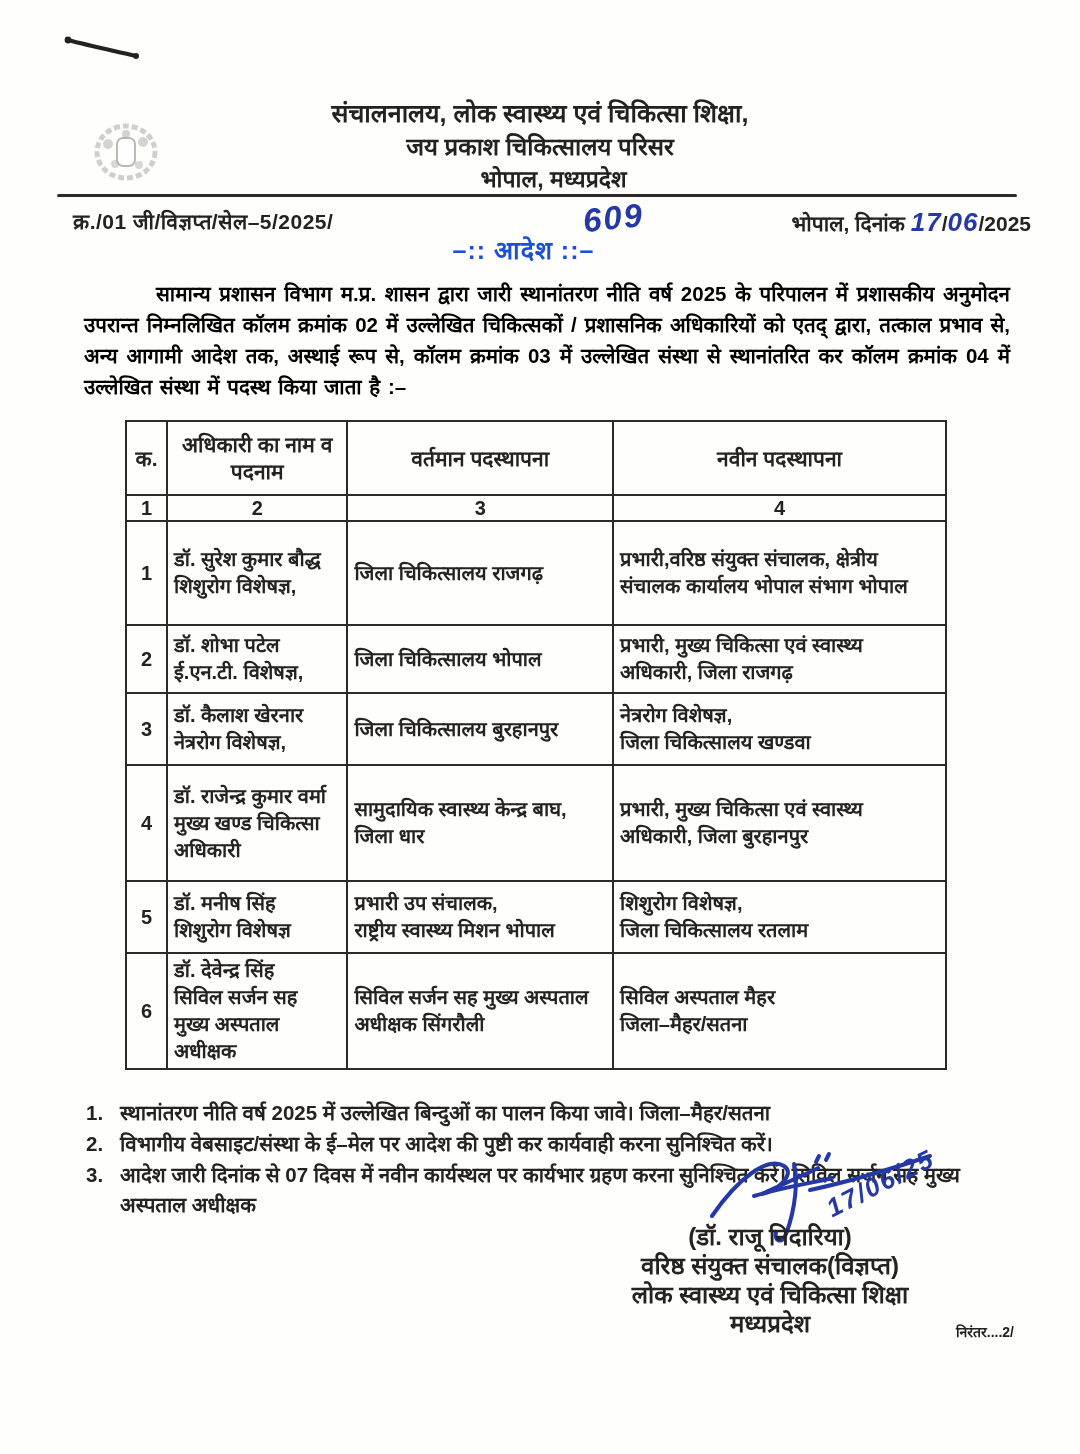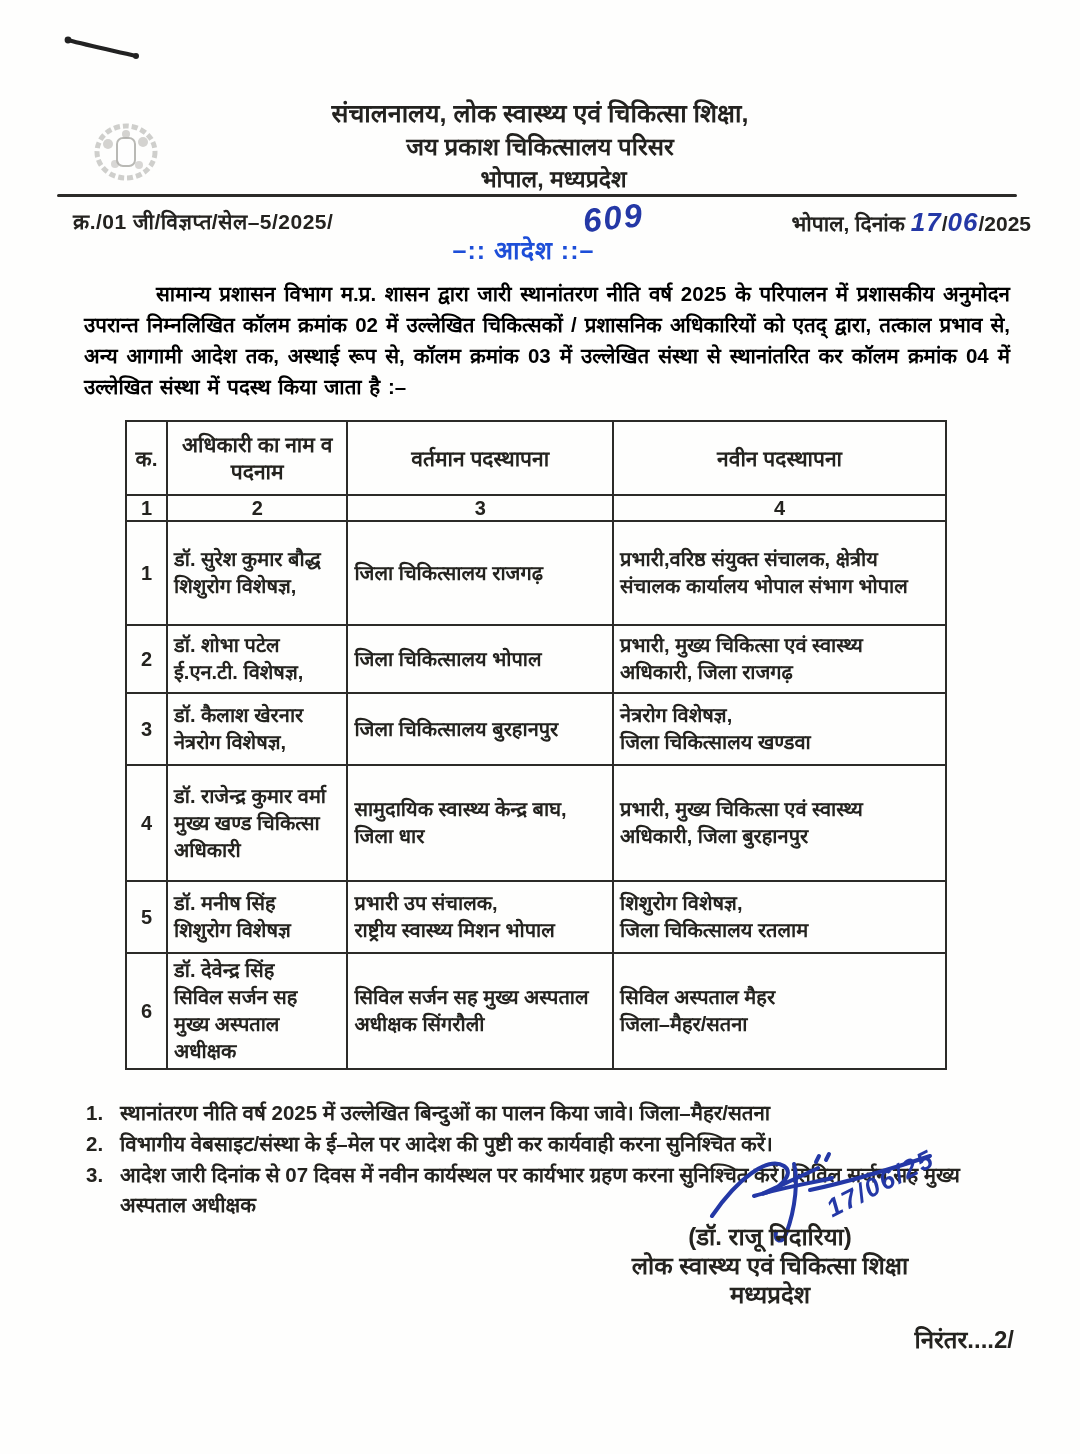--- a/index.html
+++ b/index.html
@@ -86,21 +86,21 @@
     position:absolute;left:822px;top:1168px;
     color:#2438a6;font-size:26px;font-weight:700;font-style:italic;
     transform:rotate(-27deg);letter-spacing:2px;white-space:nowrap;
   }
   .signoff{
     position:absolute;left:560px;top:1222px;width:420px;
     text-align:center;font-size:24px;font-weight:700;line-height:29px;color:#24231f;
   }
   .continuation{
     position:absolute;right:66px;top:1322px;
-    font-size:24px;font-weight:700;color:#24231f;
+    font-size:14px;font-weight:700;color:#24231f;
   }
 </style>
 </head>
 <body>
 
 <div class="page">
 
   <svg class="pen-mark" width="90" height="36" viewBox="0 0 90 36">
     <path d="M8 10 C 30 16, 55 21, 76 26" stroke="#222" stroke-width="4" fill="none" stroke-linecap="round"></path>
     <circle cx="8" cy="10" r="3.4" fill="#222"></circle>
@@ -232,19 +232,20 @@
       <path d="M96 26 C 100 40, 98 70, 88 96 C 84 106, 76 104, 78 94"></path>
       <path d="M118 24 l3 -6"></path>
       <path d="M128 22 l3 -6"></path>
       <path d="M112 52 C 150 44, 190 32, 232 18"></path>
     </g>
   </svg>
   <div class="sig-date">17/06/25</div>
 
   <div class="signoff">
     <div>(डॉ. राजू निदारिया)</div>
+    <div>वरिष्ठ संयुक्त संचालक(विज्ञप्त)</div>
     <div>लोक स्वास्थ्य एवं चिकित्सा शिक्षा</div>
     <div>मध्यप्रदेश</div>
   </div>
 
   <div class="continuation">निरंतर....2/</div>
 
 </div>
 
 </body></html>

